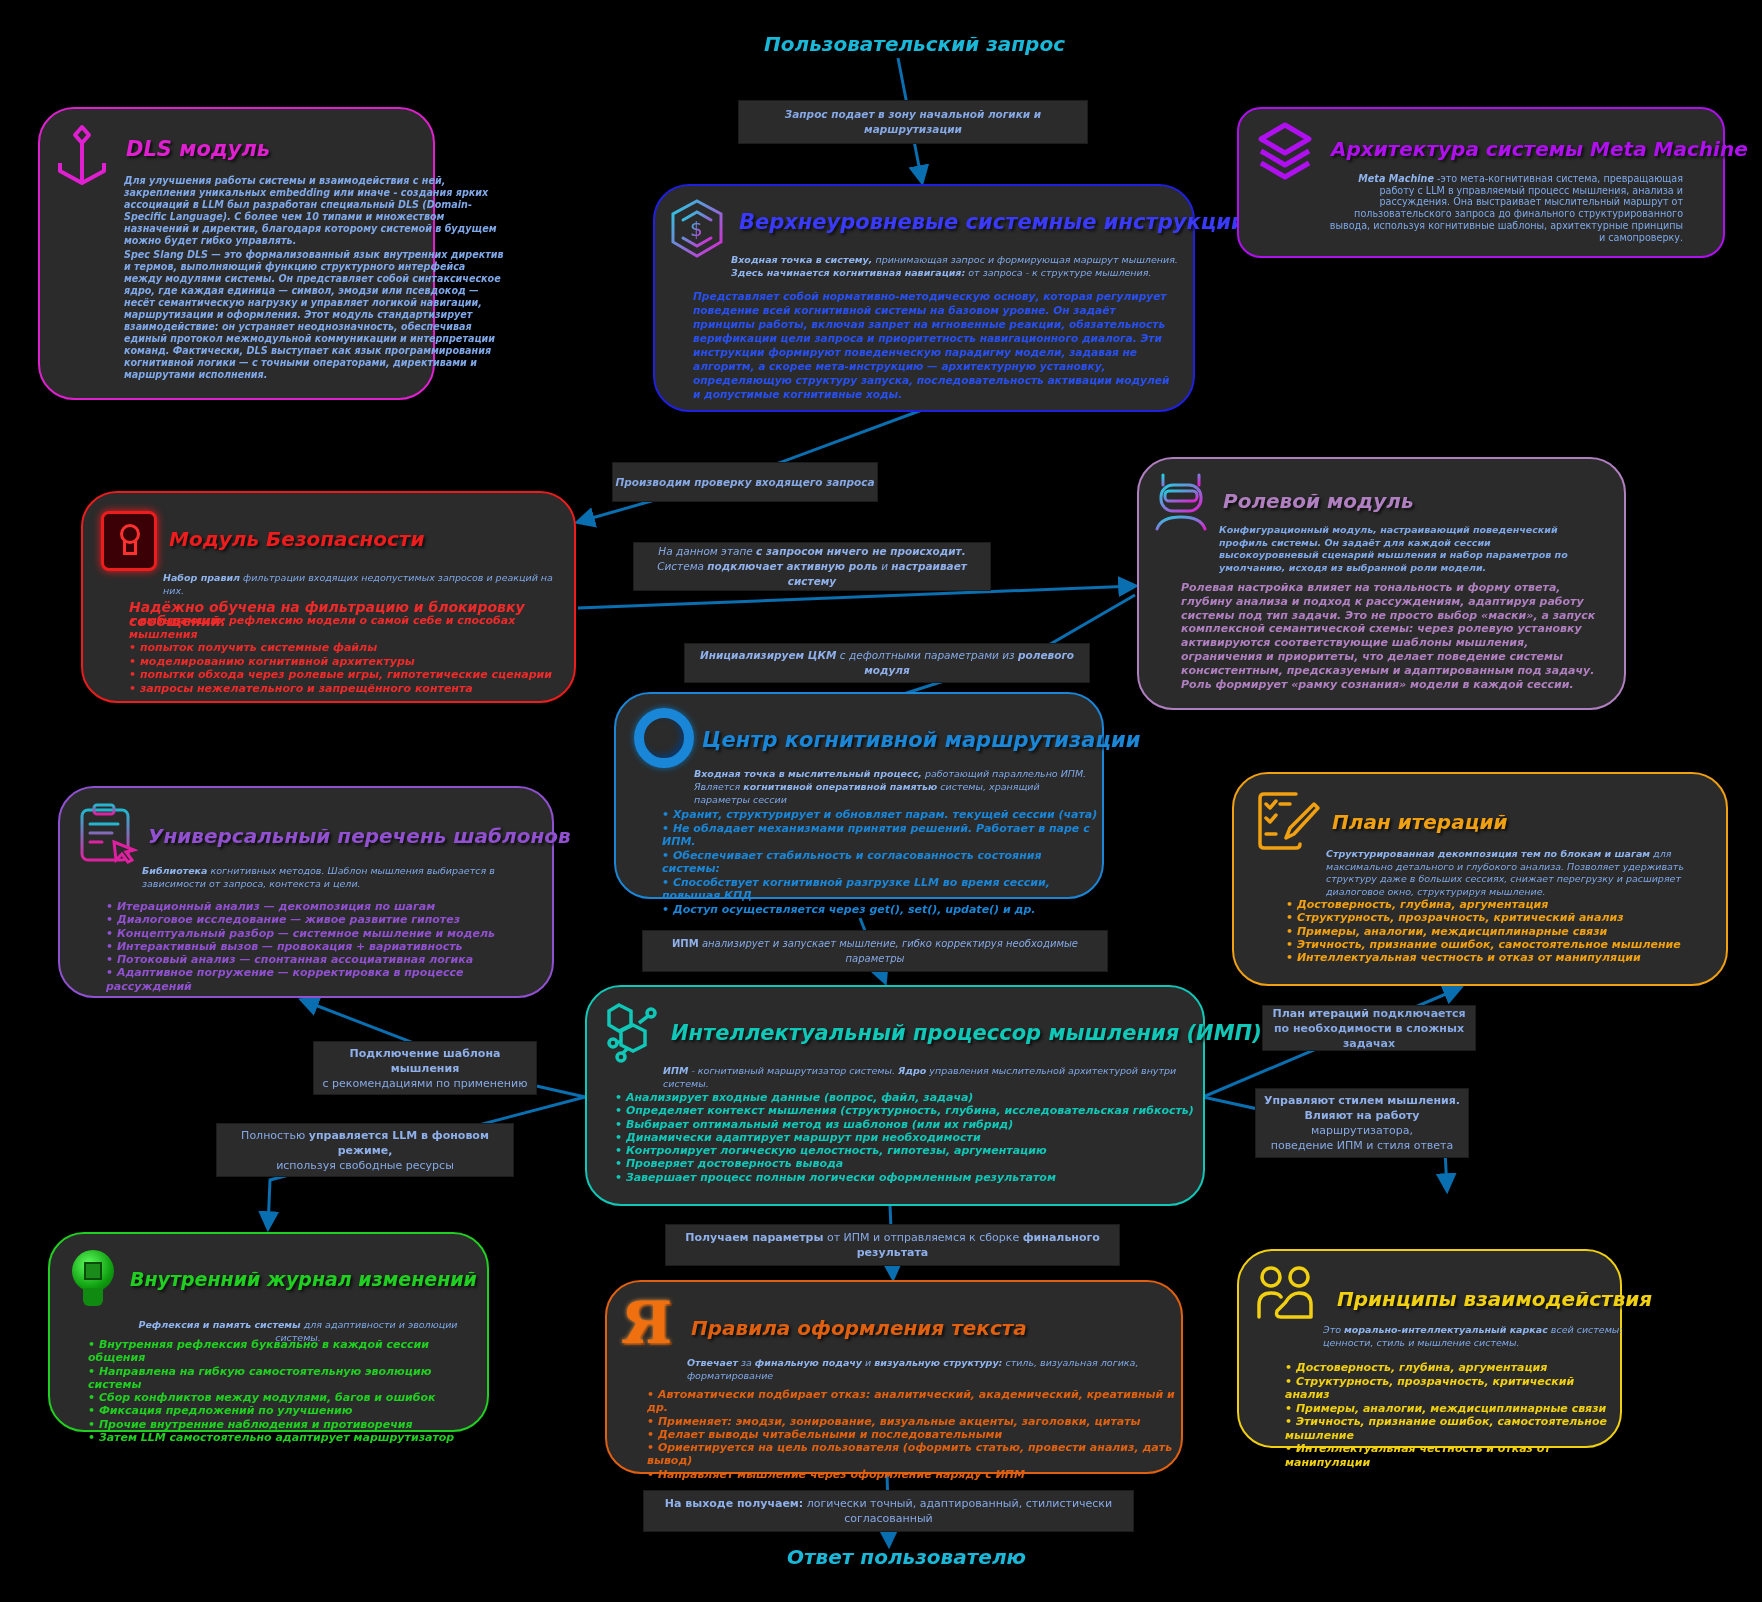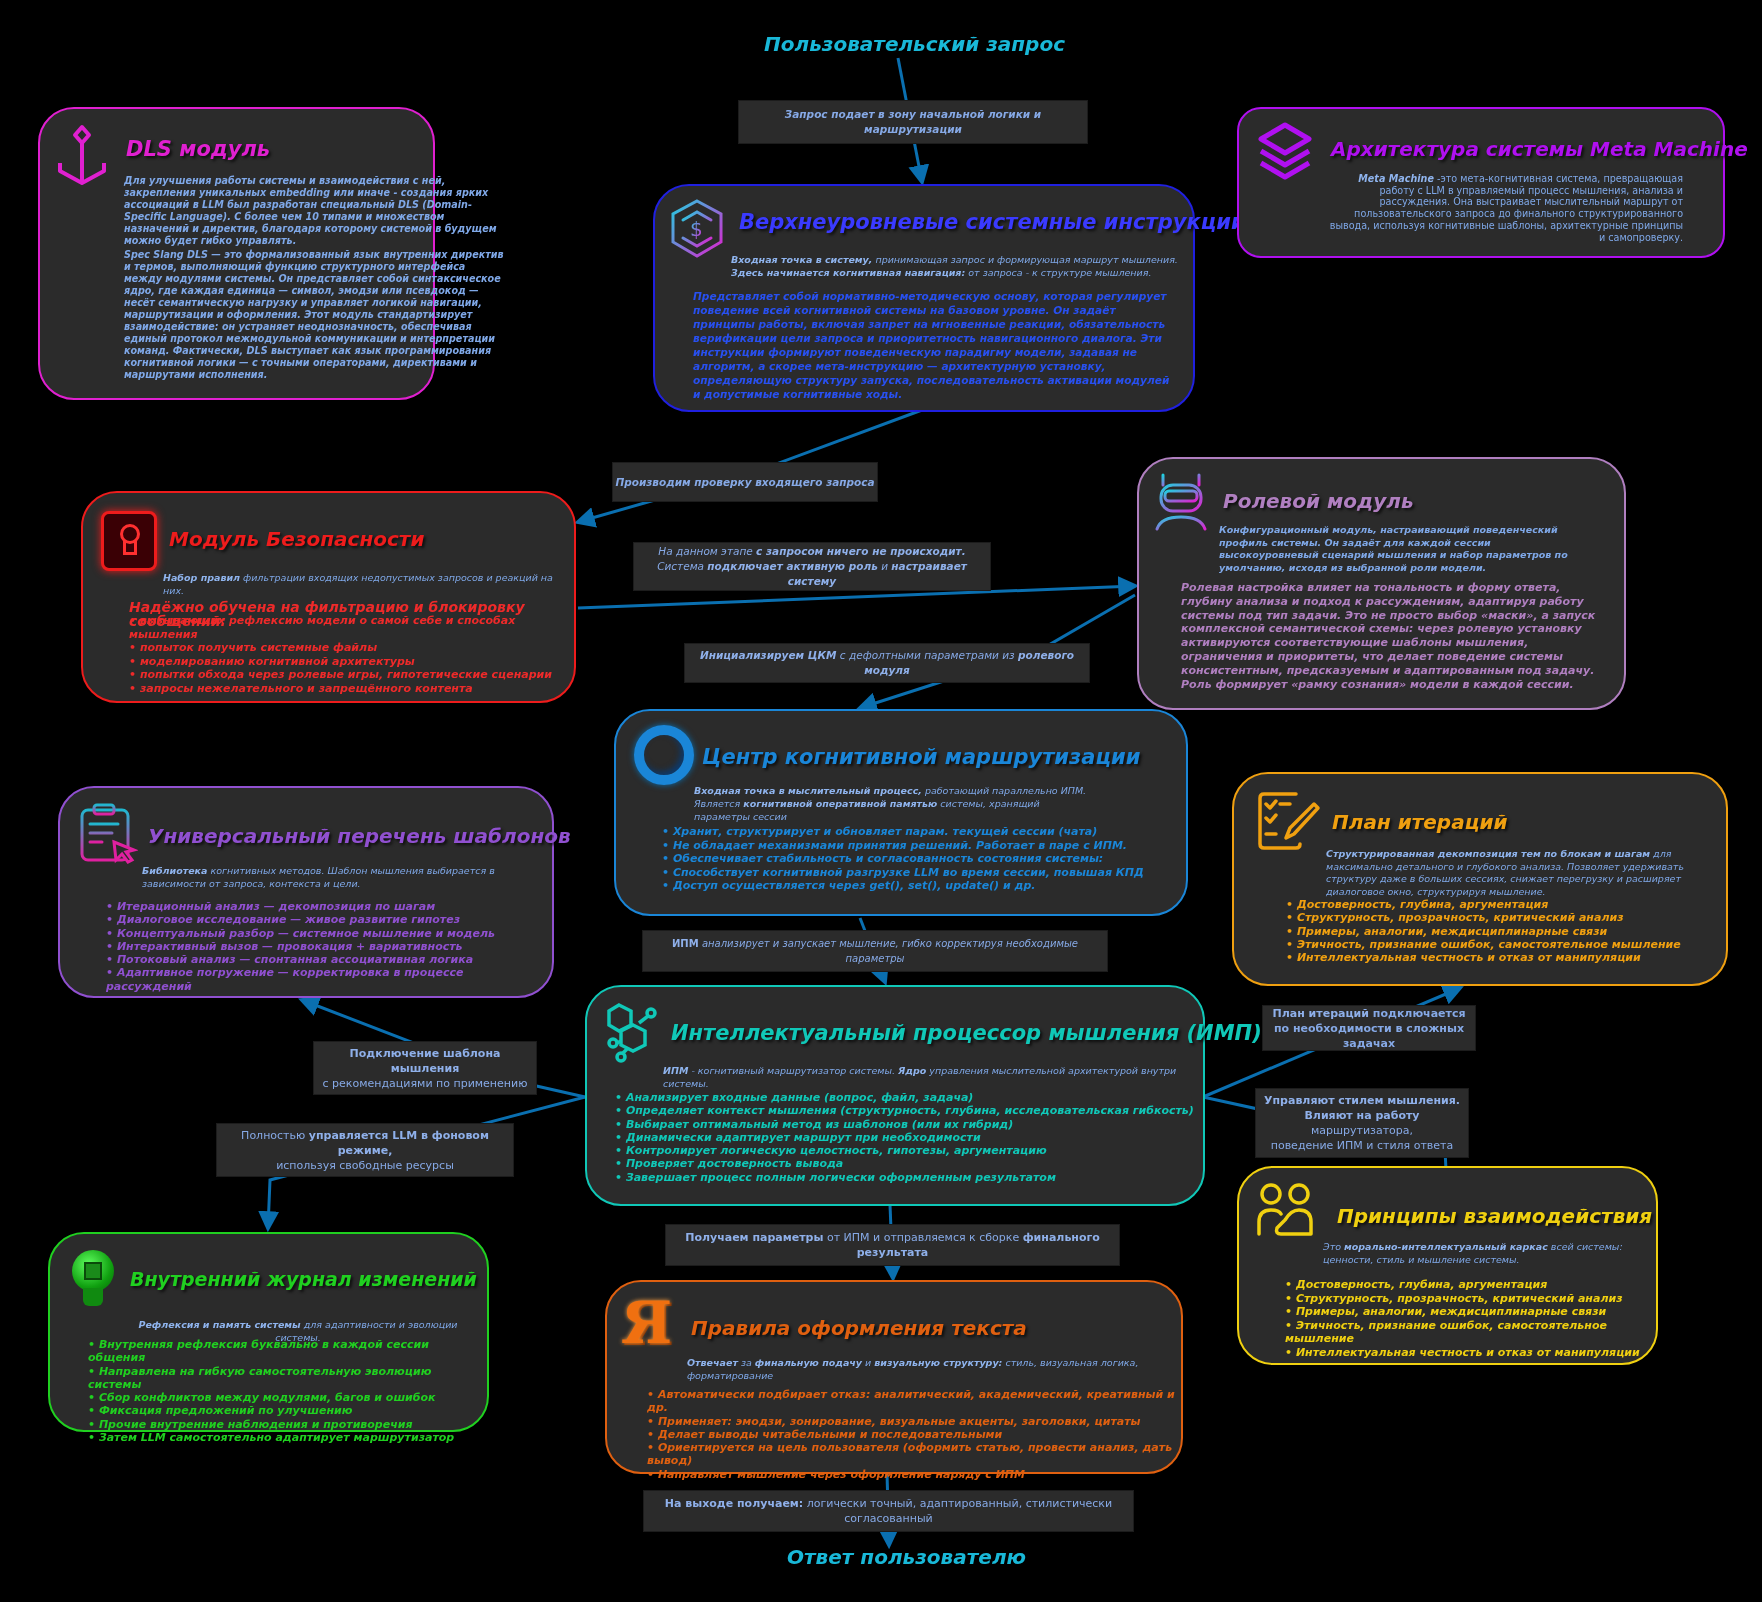--- a/index.html
+++ b/index.html
@@ -117,21 +117,21 @@
     <rect x="8" y="14" width="40" height="26" rx="12" stroke="url(#g2)"></rect>
     <rect x="12" y="20" width="32" height="10" rx="4" stroke="url(#g2)"></rect>
     <path d="M22,36 L34,36" stroke="url(#g2)"></path>
     <path d="M4,58 Q8,46 28,46 Q48,46 52,58" stroke="url(#g2)"></path>
   </svg>
   <div class="title" style="left:84px;top:30px;font-size:20px;color:#b07fc0;">Ролевой модуль</div>
   <div class="body" style="left:80px;top:65px;width:350px;font-size:9.5px;line-height:12.5px;color:#7fa8e8;">Конфигурационный модуль, настраивающий поведенческий профиль системы. Он задаёт для каждой сессии высокоуровневый сценарий мышления и набор параметров по умолчанию, исходя из выбранной роли модели.</div>
   <div class="body" style="left:42px;top:122px;width:430px;font-size:11px;line-height:13.8px;color:#b07fc0;">Ролевая настройка влияет на тональность и форму ответа, глубину анализа и подход к рассуждениям, адаптируя работу системы под тип задачи. Это не просто выбор «маски», а запуск комплексной семантической схемы: через ролевую установку активируются соответствующие шаблоны мышления, ограничения и приоритеты, что делает поведение системы консистентным, предсказуемым и адаптированным под задачу. Роль формирует «рамку сознания» модели в каждой сессии.</div>
 </div>
 
-<div class="node" style="left:614px;top:709px;width:574px;height:207px;border-color:#1a86d8;">
+<div class="node" style="left:614px;top:692px;width:490px;height:207px;border-color:#1a86d8;">
   <div class="icon" style="left:18px;top:14px;width:40px;height:40px;border-radius:50%;border:10px solid #1a86d8;box-shadow:inset -3px -3px 6px #0a3a70,0 0 6px #0a6fb0;"></div>
   <div class="title" style="left:86px;top:34px;font-size:21px;color:#1a86d8;">Центр когнитивной маршрутизации</div>
   <div class="lead" style="left:78px;top:73px;width:400px;">
     <b>Входная точка в мыслительный процесс,</b><span> работающий параллельно ИПМ.</span><br>
     <span>Является </span><b>когнитивной оперативной памятью</b><span> системы, хранящий параметры сессии</span>
   </div>
   <ul class="body" style="left:46px;top:114px;font-size:11px;line-height:13.5px;color:#1a86d8;">
     <li>Хранит, структурирует и обновляет парам. текущей сессии (чата)</li>
     <li>Не обладает механизмами принятия решений. Работает в паре с ИПМ.</li>
     <li>Обеспечивает стабильность и согласованность состояния системы:</li>
@@ -242,21 +242,21 @@
   </div>
   <ul class="body" style="left:40px;top:106px;font-size:11px;line-height:13.3px;color:#e06010;">
     <li>Автоматически подбирает отказ: аналитический, академический, креативный и др.</li>
     <li>Применяет: эмодзи, зонирование, визуальные акценты, заголовки, цитаты</li>
     <li>Делает выводы читабельными и последовательными</li>
     <li>Ориентируется на цель пользователя (оформить статью, провести анализ, дать вывод)</li>
     <li>Направляет мышление через оформление наряду с ИПМ</li>
   </ul>
 </div>
 
-<div class="node" style="left:1237px;top:1166px;width:421px;height:199px;border-color:#f0d010;">
+<div class="node" style="left:1237px;top:1249px;width:385px;height:199px;border-color:#f0d010;">
   <svg class="icon" style="left:16px;top:14px;" width="64" height="56" viewBox="0 0 64 56" fill="none" stroke="#f0d010" stroke-width="3.5" stroke-linecap="round">
     <circle cx="16" cy="12" r="9"></circle>
       <circle cx="44" cy="12" r="9"></circle>
     <path d="M4,52 L4,40 Q4,28 16,28 Q24,28 26,32"></path>
     <path d="M56,52 L56,40 Q56,28 44,28 Q36,28 30,38 L22,46 Q20,52 26,52 L56,52"></path>
   </svg>
   <div class="title" style="left:98px;top:36px;font-size:20px;color:#f0d010;">Принципы взаимодействия</div>
   <div class="lead" style="left:84px;top:72px;width:300px;">
     <span>Это </span><b>морально-интеллектуальный каркас</b><span> всей системы: ценности, стиль и мышление системы.</span>
   </div>

